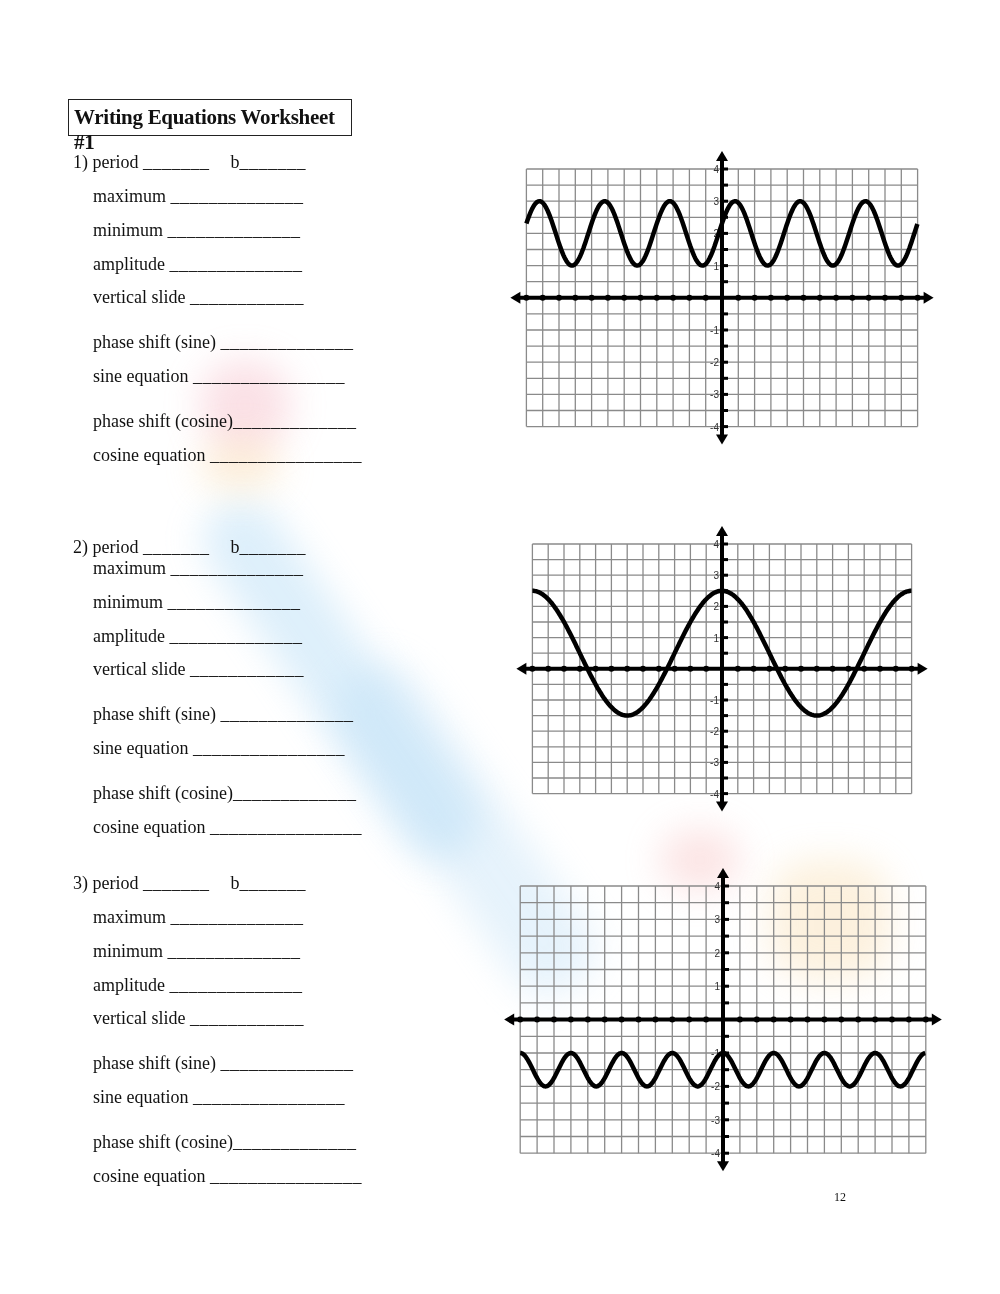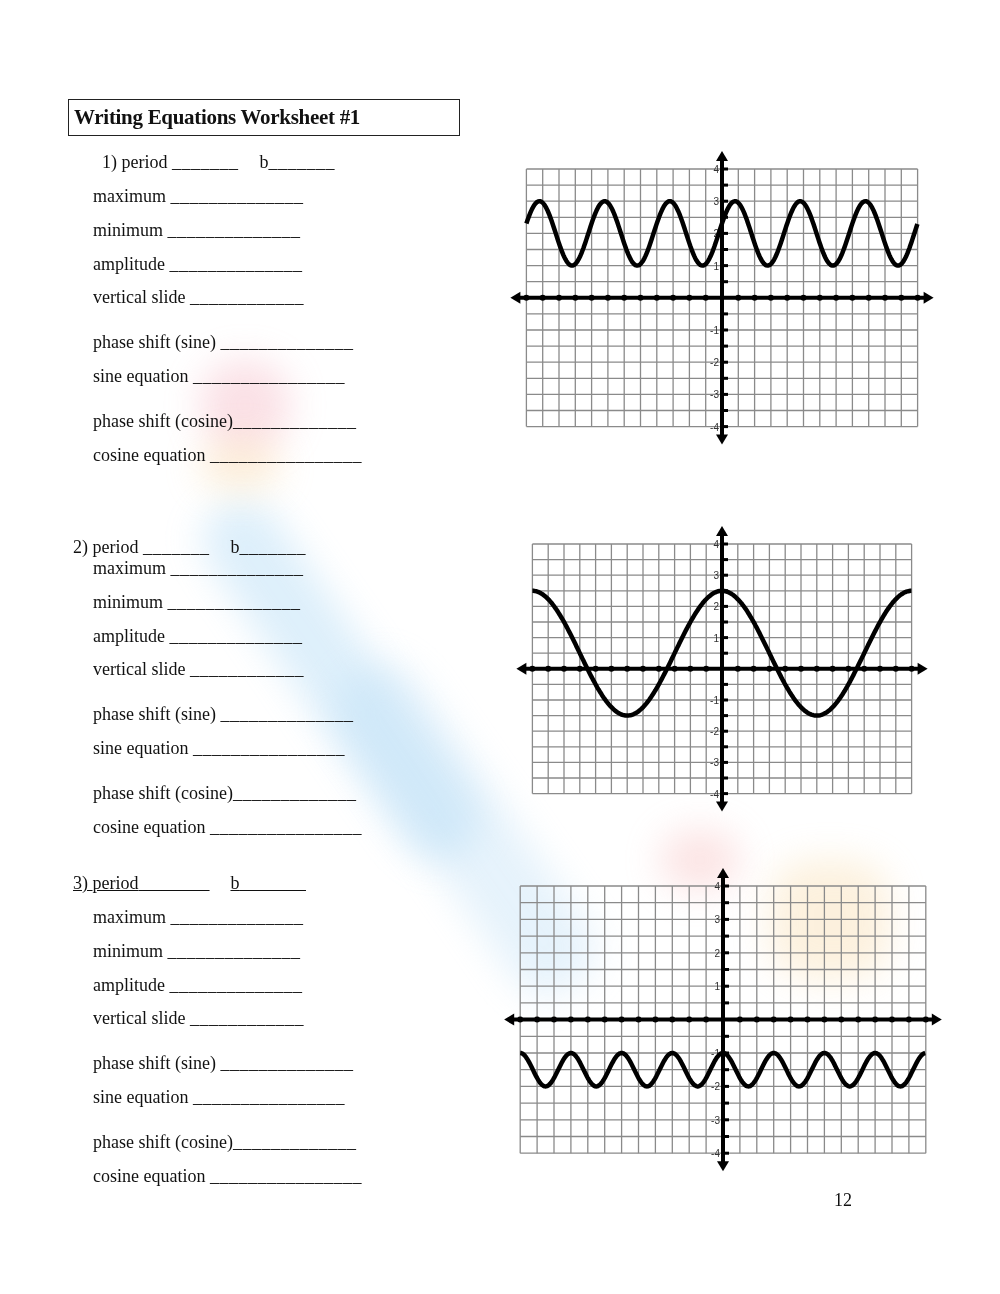--- a/index.html
+++ b/index.html
@@ -5,47 +5,47 @@
   html, body { margin: 0; padding: 0; background: #ffffff; }
   body { width: 1000px; height: 1294px; position: relative; overflow: hidden;
          font-family: "DejaVu Serif", "Liberation Serif", serif; color: #111; }
   .watermark { position: absolute; pointer-events: none; filter: blur(18px); opacity: 0.35; border-radius: 40px; }
   .wm1 { left: 300px; top: 470px; width: 80px; height: 420px; background: #9fd2f3; transform: rotate(-35deg); }
   .wm2 { left: 420px; top: 640px; width: 90px; height: 380px; background: #b8dcf5; transform: rotate(-35deg); }
   .wm3 { left: 200px; top: 360px; width: 90px; height: 90px; background: #f3a9b8; }
   .wm4 { left: 200px; top: 440px; width: 80px; height: 50px; background: #f8d39a; }
   .wm5 { left: 770px; top: 860px; width: 120px; height: 120px; background: #f8d7a0; }
   .wm6 { left: 660px; top: 830px; width: 80px; height: 60px; background: #f6b3b3; }
-  .title-box { position: absolute; left: 68px; top: 99px; width: 392px; height: 37px;
+  .title-box { position: absolute; left: 68px; top: 99px; width: 284px; height: 37px;
                border: 1.5px solid #222; box-sizing: border-box; }
   .title-box span { position: absolute; left: 5px; top: 5px; font-family: "Liberation Serif", serif;
                     font-weight: bold; font-size: 21px; letter-spacing: -0.3px; }
   .problem { position: absolute; left: 73px; font-family: "Liberation Serif", serif; font-size: 18px; }
   .row { position: absolute; white-space: pre; }
   .row .lab { }
   .row .blank { letter-spacing: 0.5px; }
   .graph { position: absolute; }
-  .page-number { position: absolute; left: 834px; top: 1190px; font-family: "Liberation Serif", serif; font-size: 18px; }
+  .page-number { position: absolute; left: 834px; top: 1190px; font-family: "Liberation Serif", serif; font-size: 12px; }
 </style>
 </head>
 <body>
 
 <div class="watermark wm1"></div>
 <div class="watermark wm2"></div>
 <div class="watermark wm3"></div>
 <div class="watermark wm4"></div>
 <div class="watermark wm5"></div>
 <div class="watermark wm6"></div>
 
 <div class="title-box">
   <span>Writing Equations Worksheet #1</span>
 </div>
 
 <div class="problem" id="p0" style="top:152px;">
-    <div class="row" style="top: 0px; left: 0px; margin-left: 29px;"><span>1)</span> <span>period</span> <span class="blank">_______</span><span style="display:inline-block;width:21px"></span><span>b</span><span class="blank">_______</span></div>
+    <div class="row" style="top: 0px; left: 0px;"><span>1)</span> <span>period</span> <span class="blank">_______</span><span style="display:inline-block;width:21px"></span><span>b</span><span class="blank">_______</span></div>
     <div class="row" style="top: 34px; left: 20px;"><span class="lab">maximum</span> <span class="blank">______________</span></div>
     <div class="row" style="top: 68px; left: 20px;"><span class="lab">minimum</span> <span class="blank">______________</span></div>
     <div class="row" style="top: 102px; left: 20px;"><span class="lab">amplitude</span> <span class="blank">______________</span></div>
     <div class="row" style="top: 135px; left: 20px;"><span class="lab">vertical slide</span> <span class="blank">____________</span></div>
     <div class="row" style="top: 180px; left: 20px;"><span class="lab">phase shift (sine)</span> <span class="blank">______________</span></div>
     <div class="row" style="top: 214px; left: 20px;"><span class="lab">sine equation</span> <span class="blank">________________</span></div>
     <div class="row" style="top: 259px; left: 20px;"><span class="lab">phase shift (cosine)</span><span class="blank">_____________</span></div>
     <div class="row" style="top: 293px; left: 20px;"><span class="lab">cosine equation</span> <span class="blank">________________</span></div>
   </div>
 <div class="problem" id="p1" style="top:524px;">
@@ -53,21 +53,21 @@
     <div class="row" style="top: 34px; left: 20px;"><span class="lab">maximum</span> <span class="blank">______________</span></div>
     <div class="row" style="top: 68px; left: 20px;"><span class="lab">minimum</span> <span class="blank">______________</span></div>
     <div class="row" style="top: 102px; left: 20px;"><span class="lab">amplitude</span> <span class="blank">______________</span></div>
     <div class="row" style="top: 135px; left: 20px;"><span class="lab">vertical slide</span> <span class="blank">____________</span></div>
     <div class="row" style="top: 180px; left: 20px;"><span class="lab">phase shift (sine)</span> <span class="blank">______________</span></div>
     <div class="row" style="top: 214px; left: 20px;"><span class="lab">sine equation</span> <span class="blank">________________</span></div>
     <div class="row" style="top: 259px; left: 20px;"><span class="lab">phase shift (cosine)</span><span class="blank">_____________</span></div>
     <div class="row" style="top: 293px; left: 20px;"><span class="lab">cosine equation</span> <span class="blank">________________</span></div>
   </div>
 <div class="problem" id="p2" style="top:873px;">
-    <div class="row" style="top: 0px; left: 0px; text-decoration: underline;"><span>3)</span> <span>period</span> <span class="blank">_______</span><span style="display:inline-block;width:21px"></span><span>b</span><span class="blank">_______</span></div>
+    <div class="row" style="top: 0px; left: 0px;"><span>3)</span> <span>period</span> <span class="blank">_______</span><span style="display:inline-block;width:21px"></span><span>b</span><span class="blank">_______</span></div>
     <div class="row" style="top: 34px; left: 20px;"><span class="lab">maximum</span> <span class="blank">______________</span></div>
     <div class="row" style="top: 68px; left: 20px;"><span class="lab">minimum</span> <span class="blank">______________</span></div>
     <div class="row" style="top: 102px; left: 20px;"><span class="lab">amplitude</span> <span class="blank">______________</span></div>
     <div class="row" style="top: 135px; left: 20px;"><span class="lab">vertical slide</span> <span class="blank">____________</span></div>
     <div class="row" style="top: 180px; left: 20px;"><span class="lab">phase shift (sine)</span> <span class="blank">______________</span></div>
     <div class="row" style="top: 214px; left: 20px;"><span class="lab">sine equation</span> <span class="blank">________________</span></div>
     <div class="row" style="top: 259px; left: 20px;"><span class="lab">phase shift (cosine)</span><span class="blank">_____________</span></div>
     <div class="row" style="top: 293px; left: 20px;"><span class="lab">cosine equation</span> <span class="blank">________________</span></div>
   </div>
 

